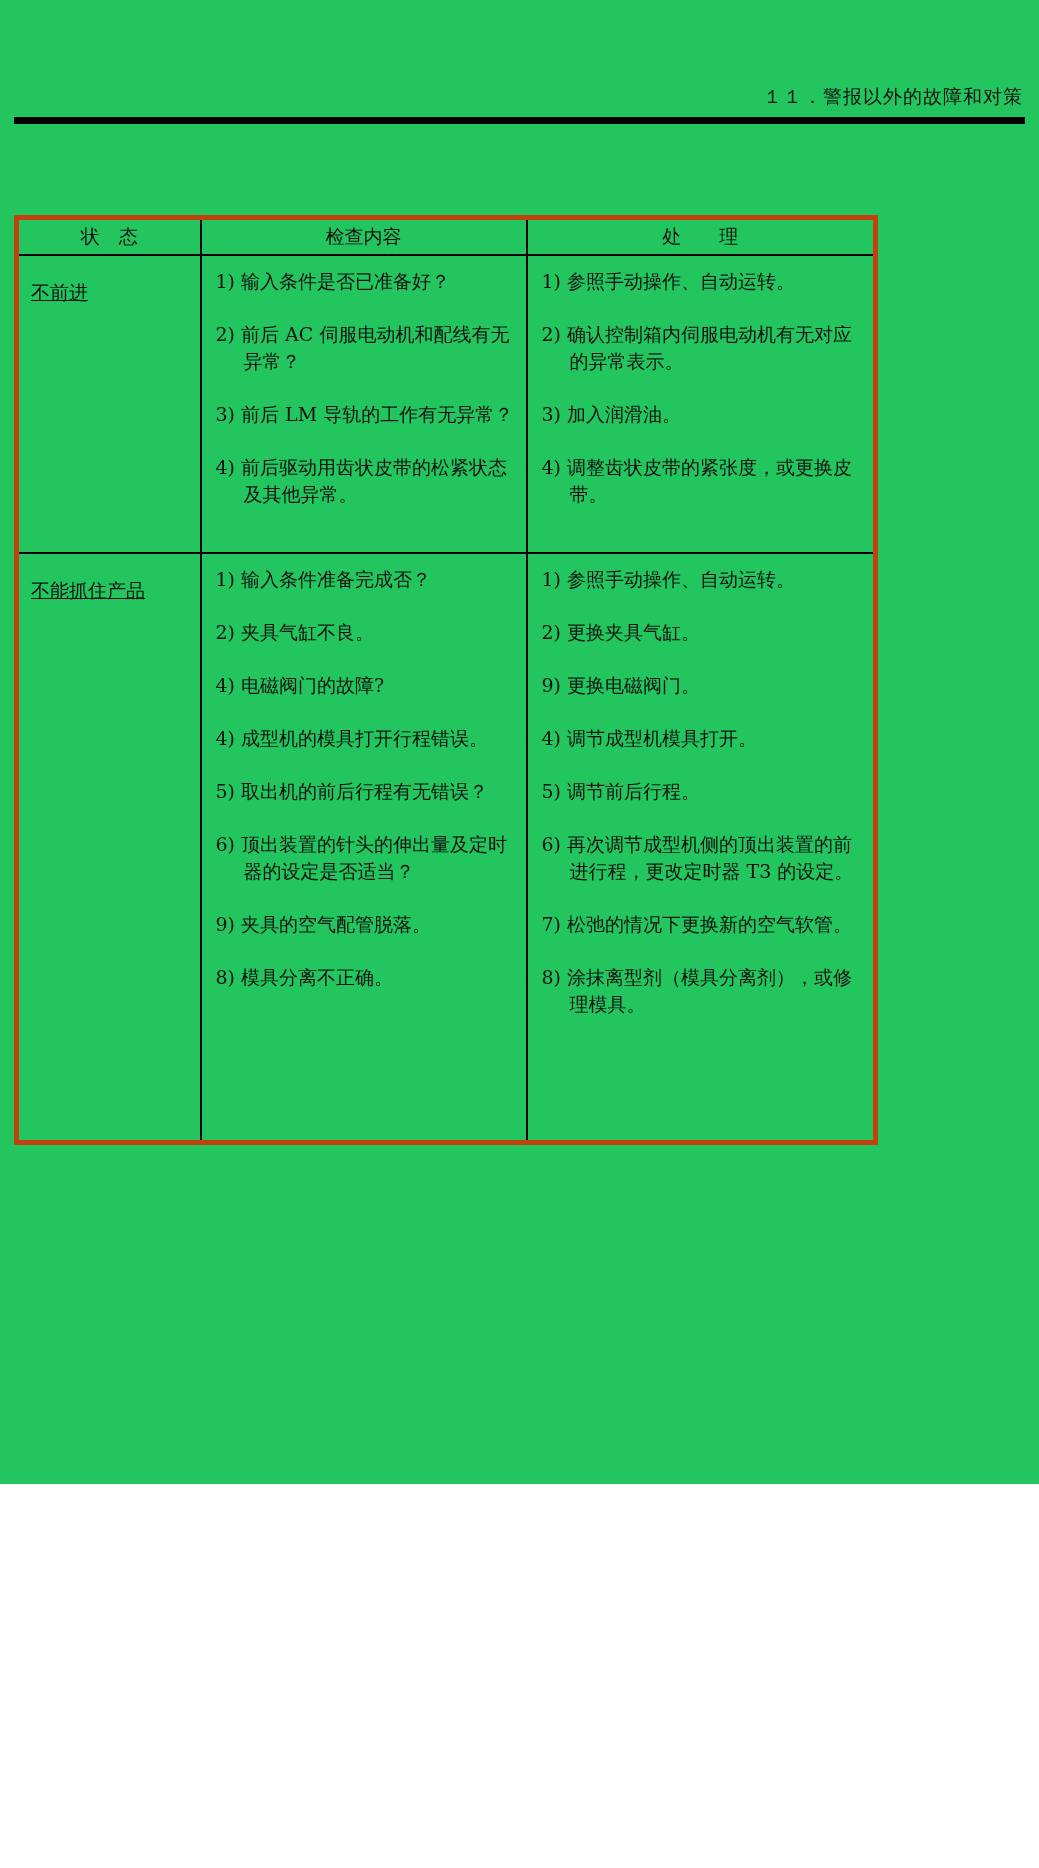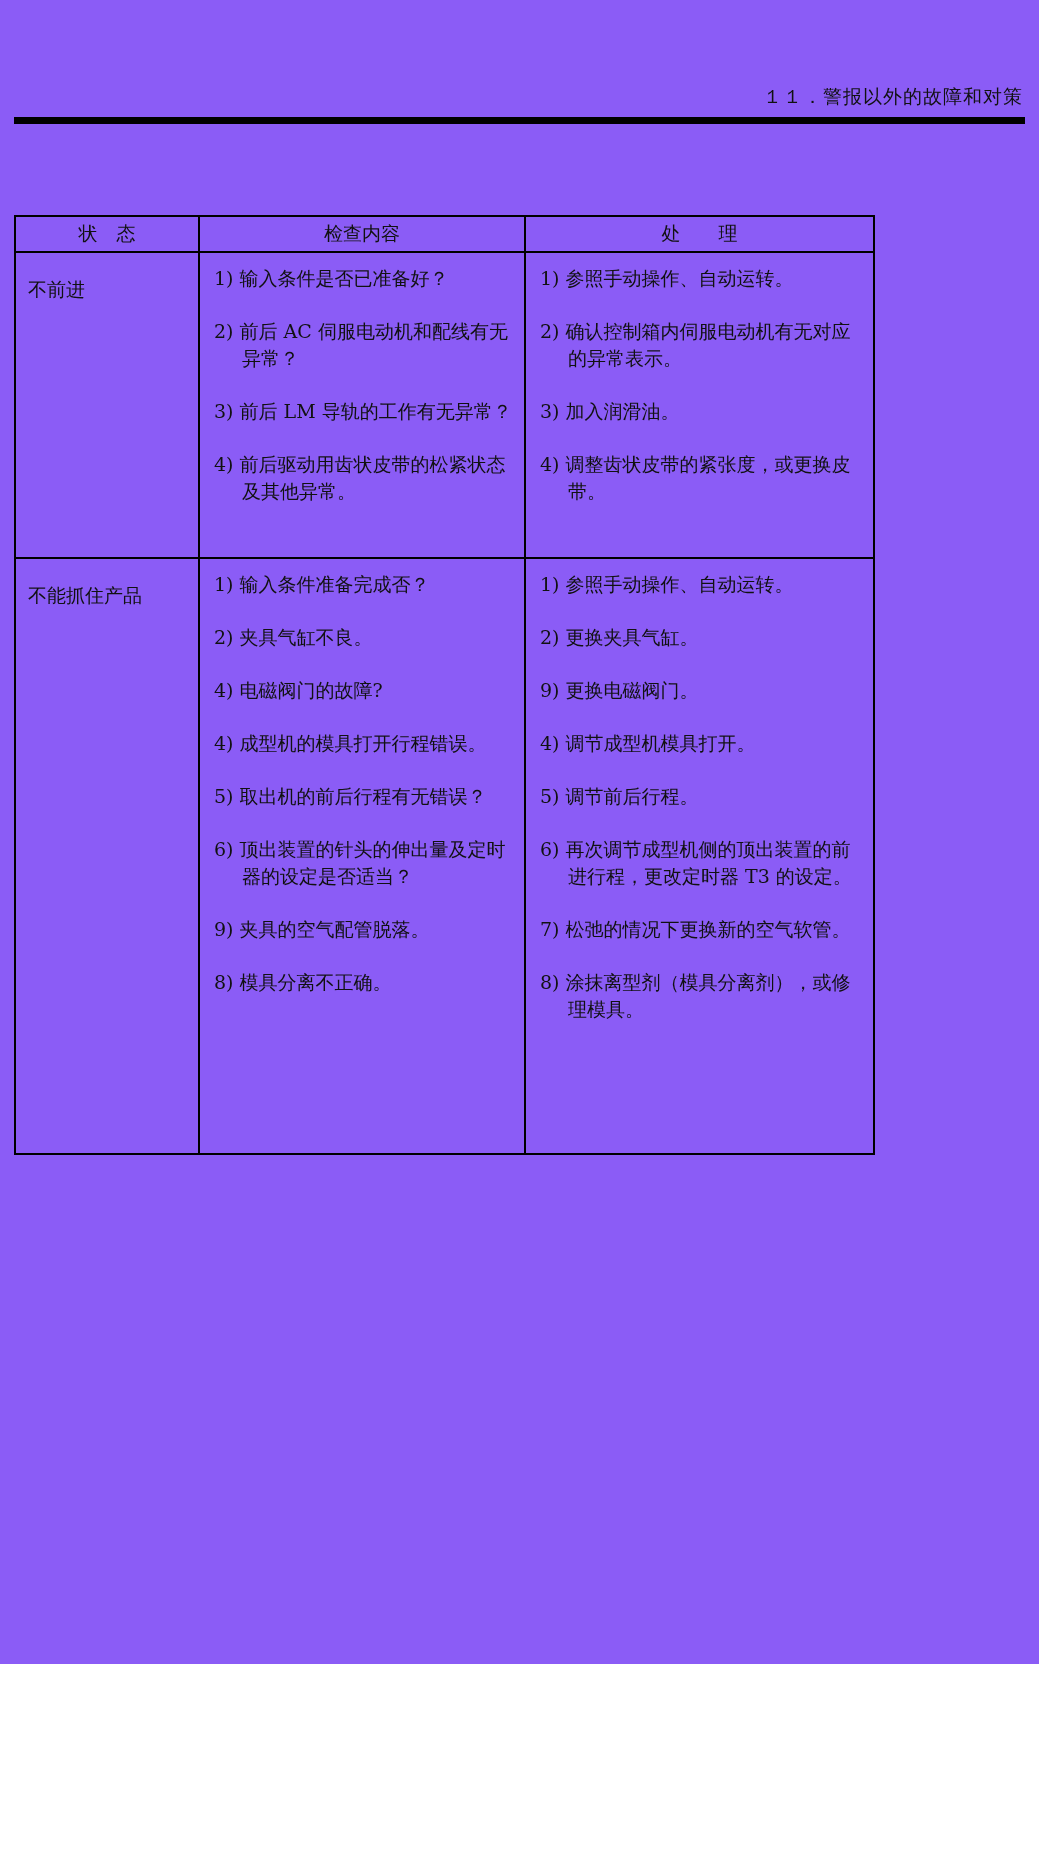--- a/index.html
+++ b/index.html
@@ -3,22 +3,22 @@
 <meta charset="utf-8">
 <style>
   html, body {
     margin: 0;
     padding: 0;
     background: #ffffff;
   }
   .page {
     position: relative;
     width: 1039px;
-    height: 1664px;
-    background: #8b5cf6;
+    height: 1484px;
+    background: #22c55e;
     font-family: "DejaVu Serif", "Liberation Serif", serif;
     color: #111111;
     overflow: hidden;
   }
   .header-title {
     position: absolute;
     top: 84px;
     right: 16px;
     font-size: 19px;
     letter-spacing: 1px;
@@ -32,40 +32,41 @@
     height: 7px;
     background: #000000;
   }
   .trouble-table {
     position: absolute;
     top: 215px;
     left: 14px;
     width: 859px;
     border-collapse: collapse;
     table-layout: fixed;
-    border: 1px solid #c2410c;
+    border: 5px solid #c2410c;
   }
   .trouble-table th,
   .trouble-table td {
     border: 2px solid #000000;
     font-weight: normal;
     font-size: 19px;
     vertical-align: top;
   }
   .trouble-table th {
     height: 30px;
     text-align: center;
     vertical-align: middle;
     padding: 2px 4px;
   }
   col.c-status  { width: 184px; }
   col.c-check   { width: 326px; }
   col.c-action  { width: 349px; }
   .status-cell {
-    padding: 24px 8px 12px 12px;
+    padding: 24px 8px 4px 12px;
+    text-decoration: underline;
   }
   .content-cell {
     padding: 12px 10px 6px 14px;
   }
   .item {
     margin: 0 0 26px 0;
     padding-left: 28px;
     text-indent: -28px;
     line-height: 27px;
   }

